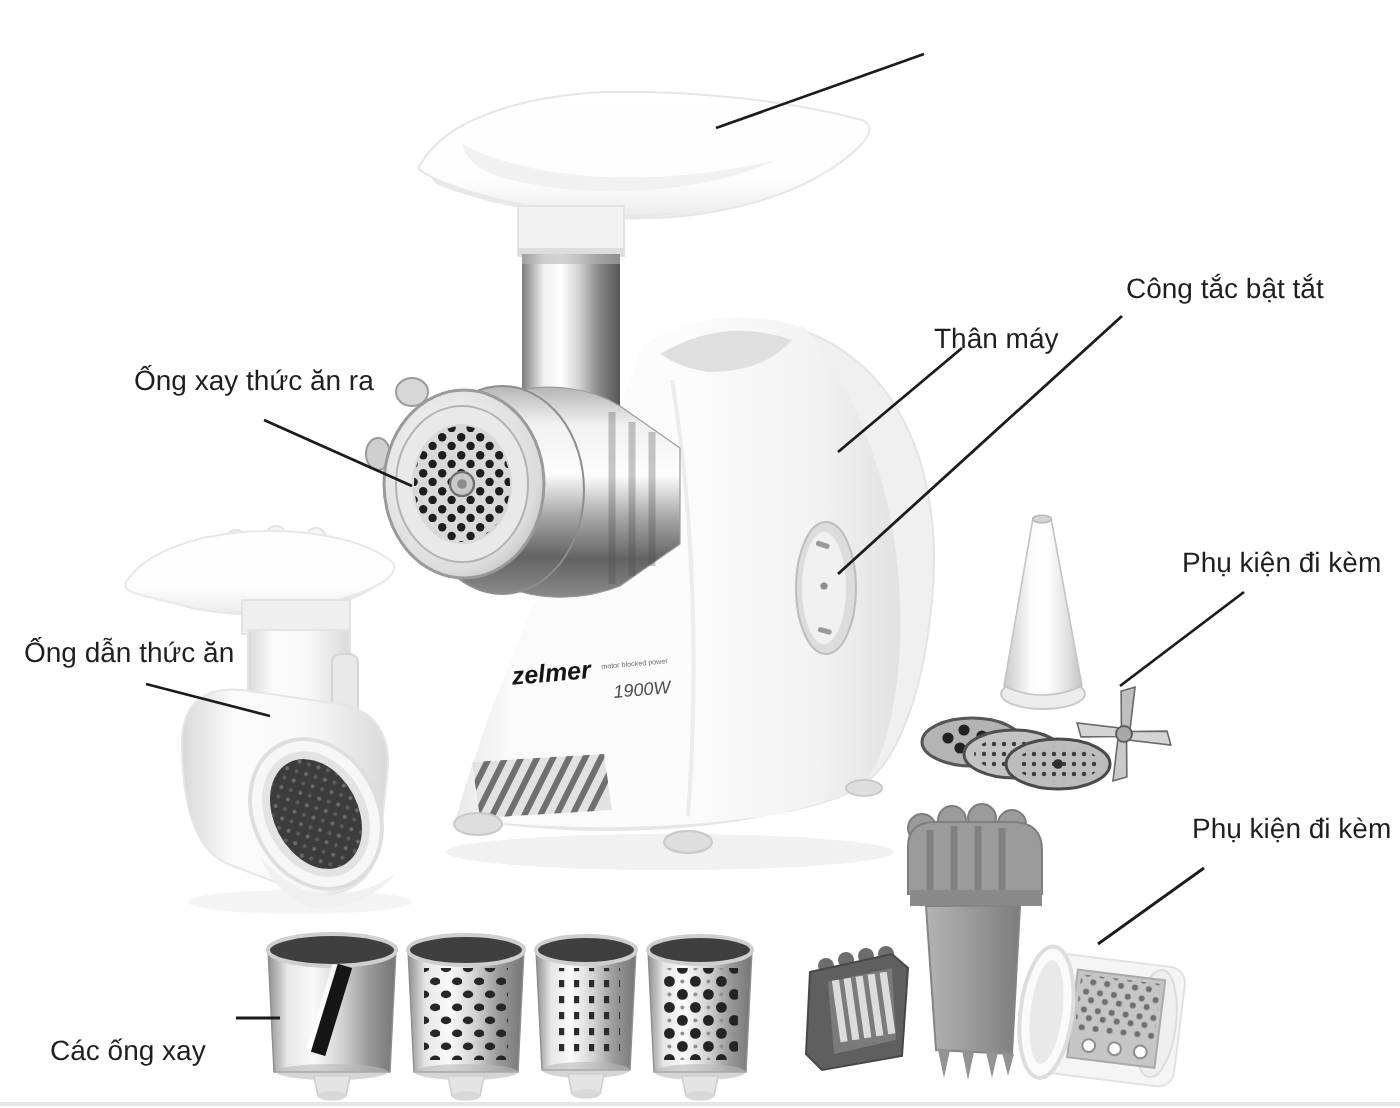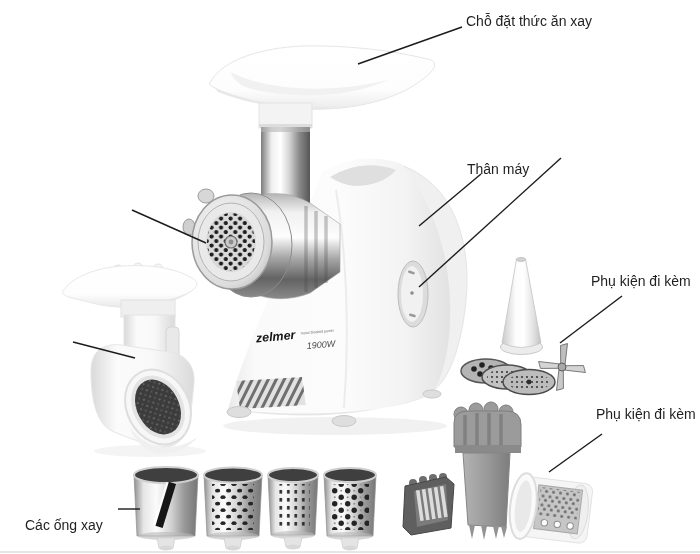--- a/index.html
+++ b/index.html
@@ -328,20 +328,22 @@
     <line x1="419" y1="226" x2="481" y2="174"></line>
     <line x1="419" y1="287" x2="561" y2="158"></line>
     <line x1="132" y1="210" x2="206" y2="243"></line>
     <line x1="73" y1="342" x2="135" y2="358"></line>
     <line x1="560" y1="343" x2="622" y2="296"></line>
     <line x1="549" y1="472" x2="602" y2="434"></line>
     <line x1="118" y1="509" x2="140" y2="509"></line>
   </g>
 </svg>
 
-<div class="label" style="left:466px;top:13px">Chỗ đặt thức ăn xay</div>
 <div class="label" style="left:467px;top:161px">Thân máy</div>
+<div class="label" style="left:563px;top:136px">Công tắc bật tắt</div>
+<div class="label" style="left:67px;top:182px">Ống xay thức ăn ra</div>
+<div class="label" style="left:12px;top:318px">Ống dẫn thức ăn</div>
 <div class="label" style="left:591px;top:273px">Phụ kiện đi kèm</div>
 <div class="label" style="left:596px;top:406px">Phụ kiện đi kèm</div>
 <div class="label" style="left:25px;top:517px">Các ống xay</div>
 
 <div class="bottom-edge"></div>
 </div>
 
 </body></html>

